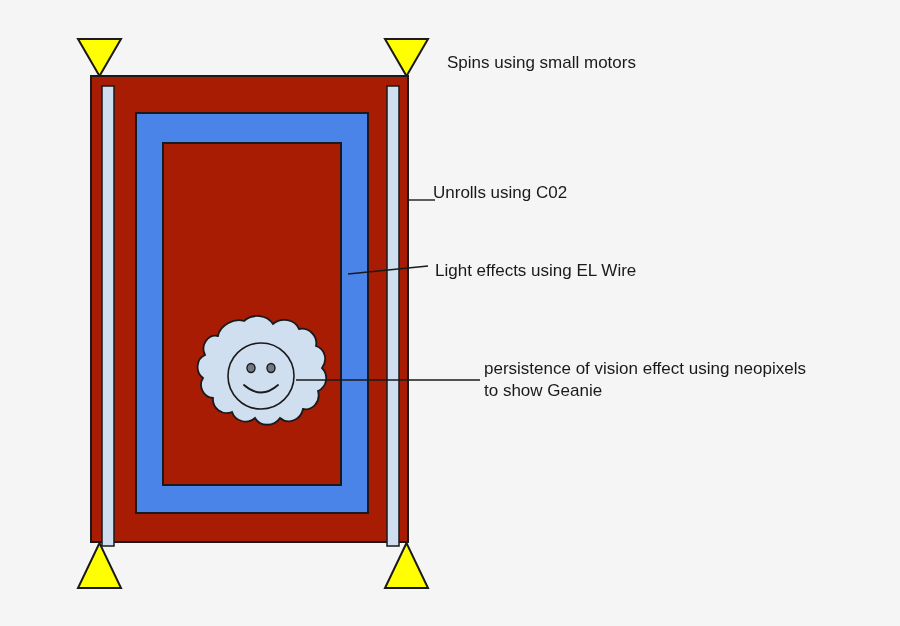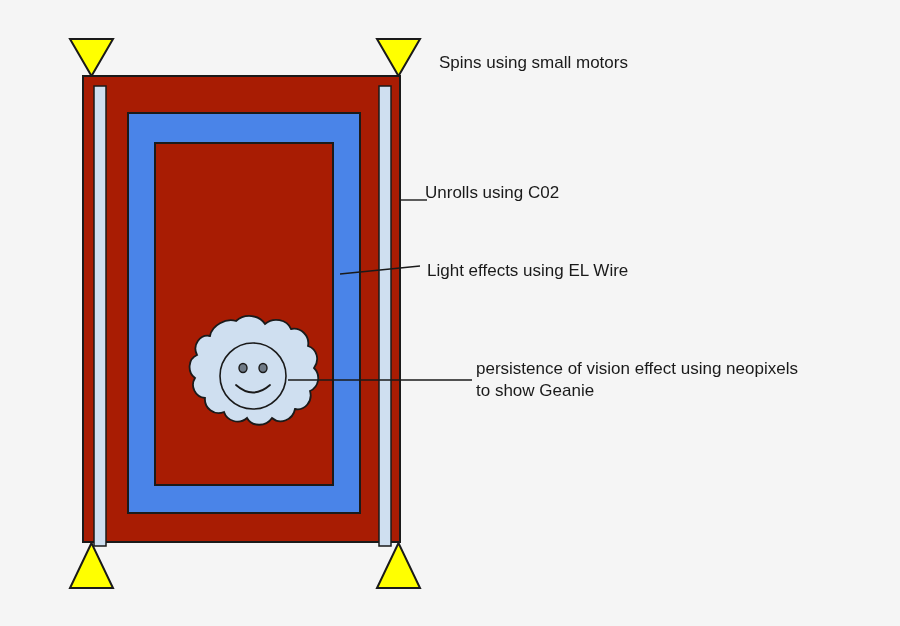--- a/index.html
+++ b/index.html
@@ -10,21 +10,21 @@
     width: 900px;
     height: 626px;
     background: #f5f5f5;
     font-family: "Liberation Sans", sans-serif;
     overflow: hidden;
     position: relative;
   }
   #diagram-root {
     position: absolute;
     top: 0;
-    left: 0;
+    left: 8px;
     width: 761px;
     height: 626px;
   }
   svg.stage {
     display: block;
     width: 900px;
     height: 626px;
   }
   .anno-text {
     font-family: "Liberation Sans", sans-serif;

